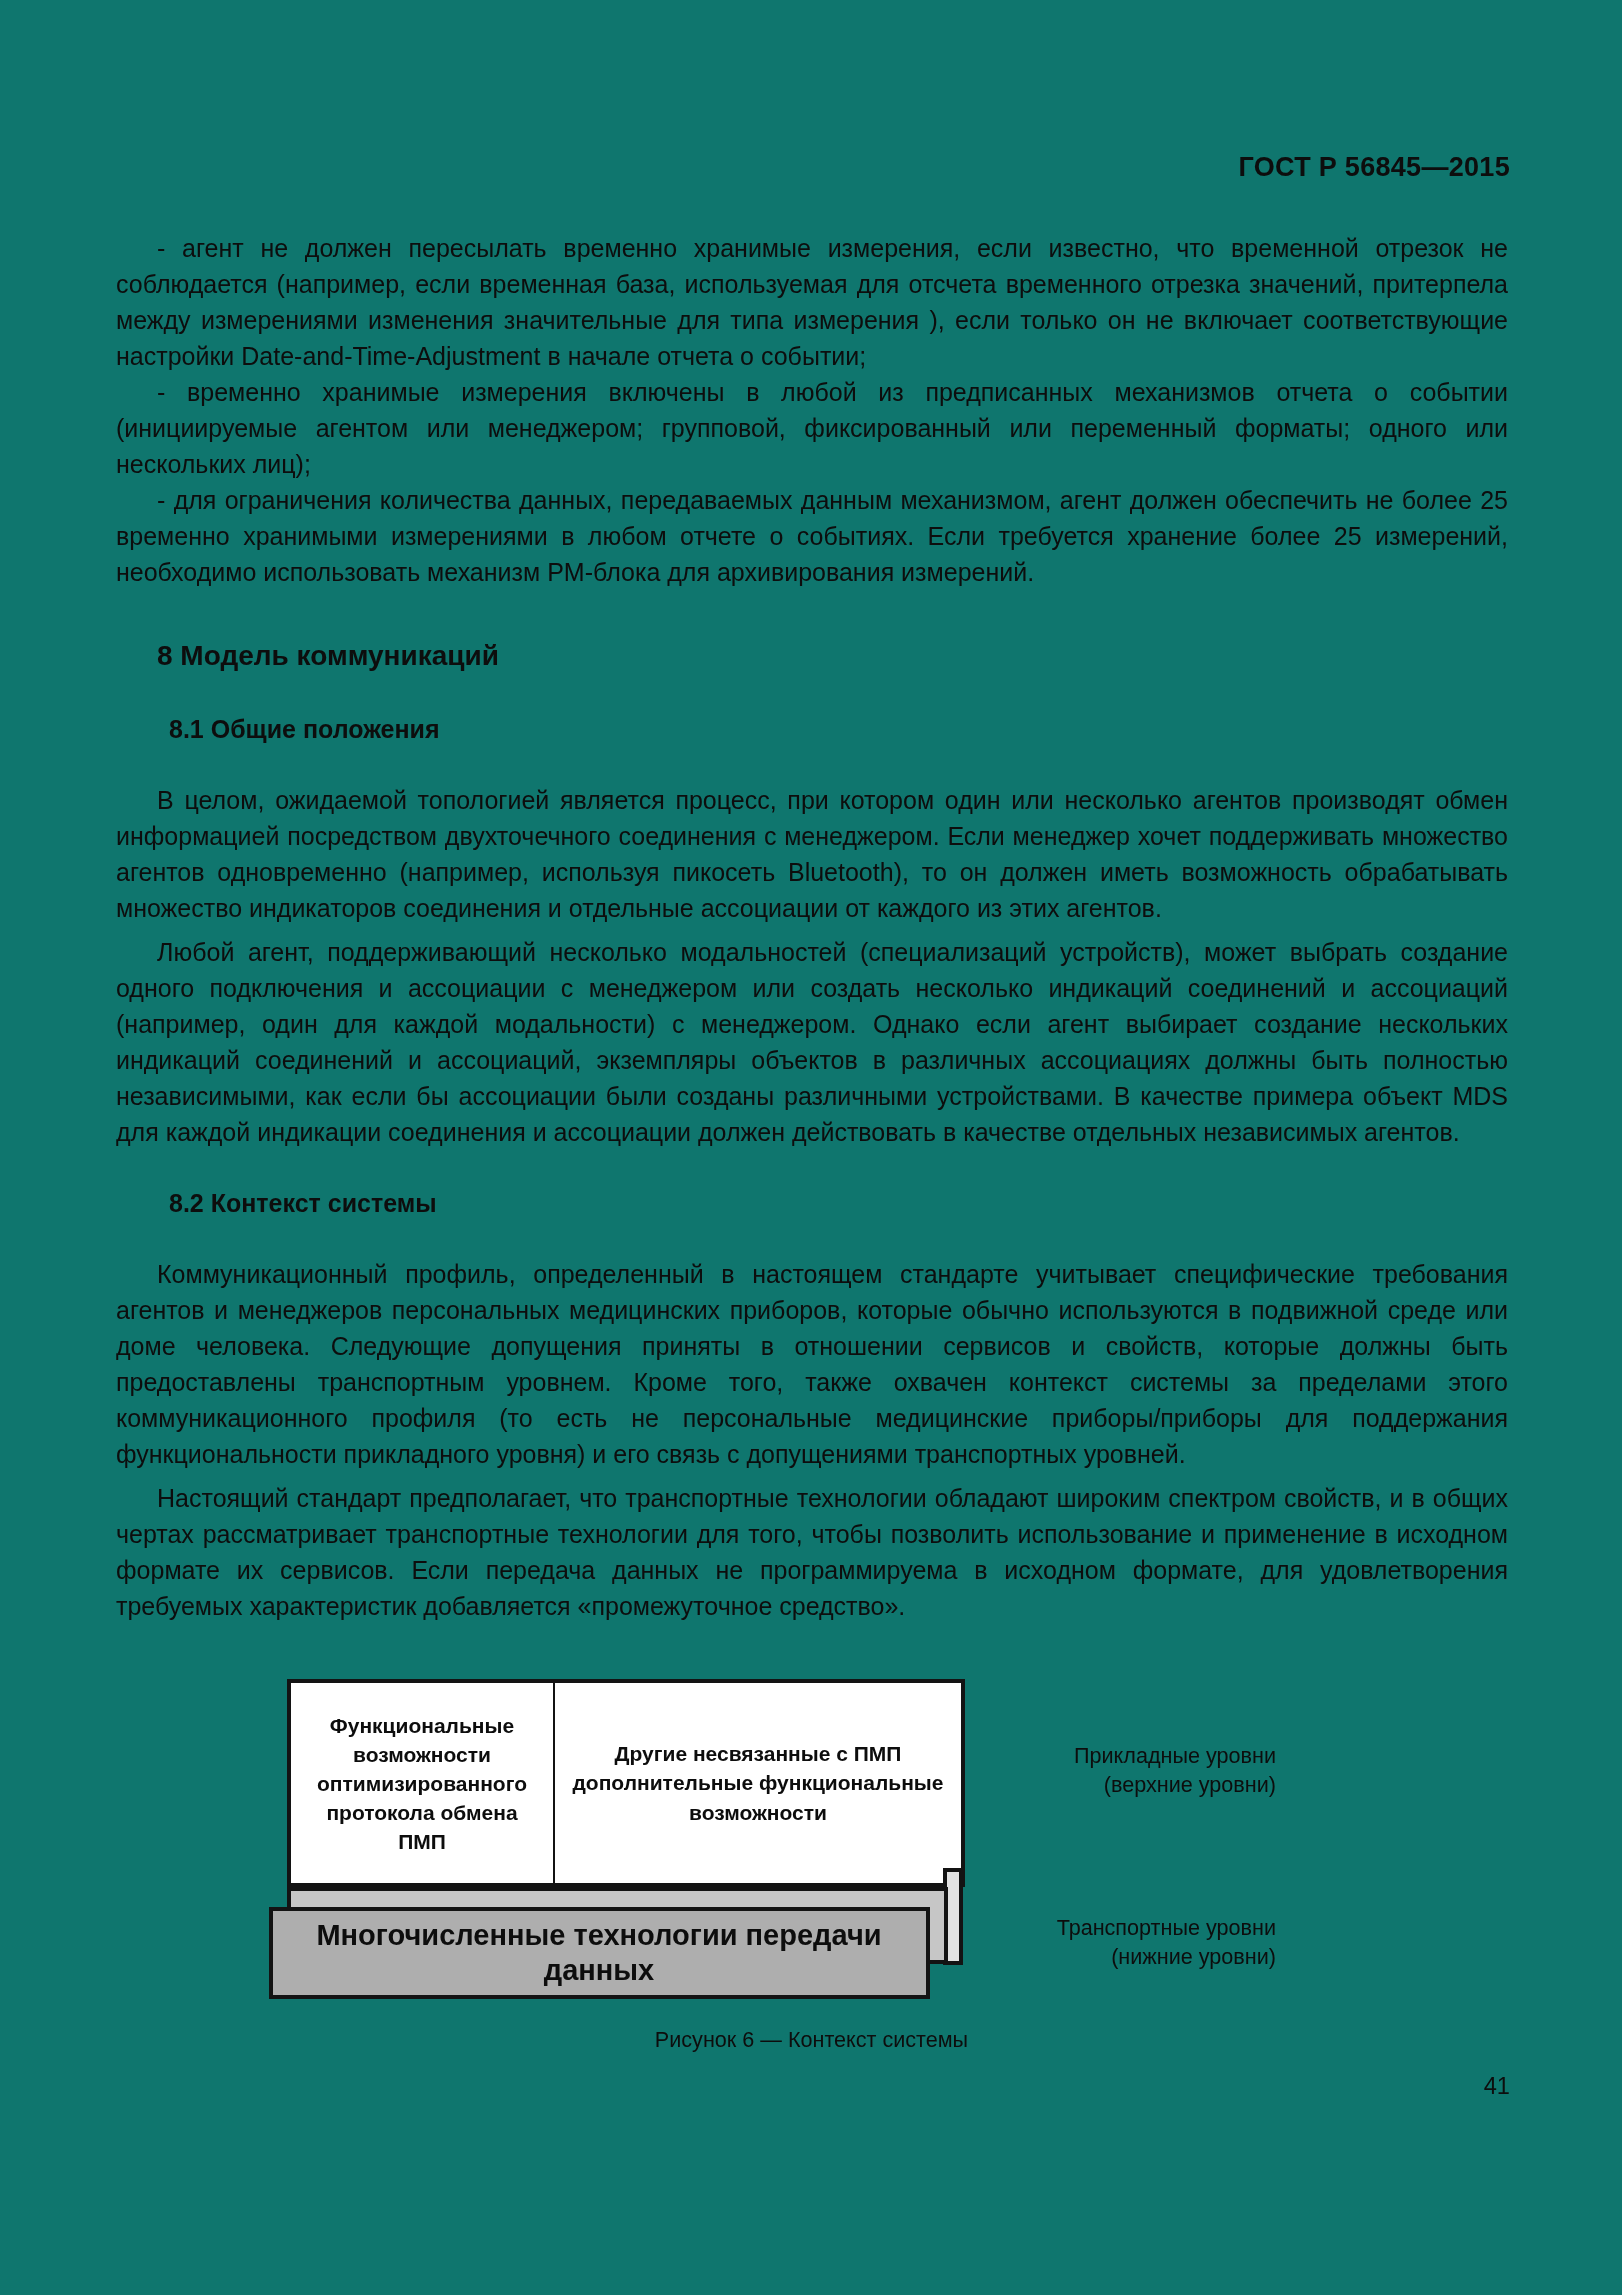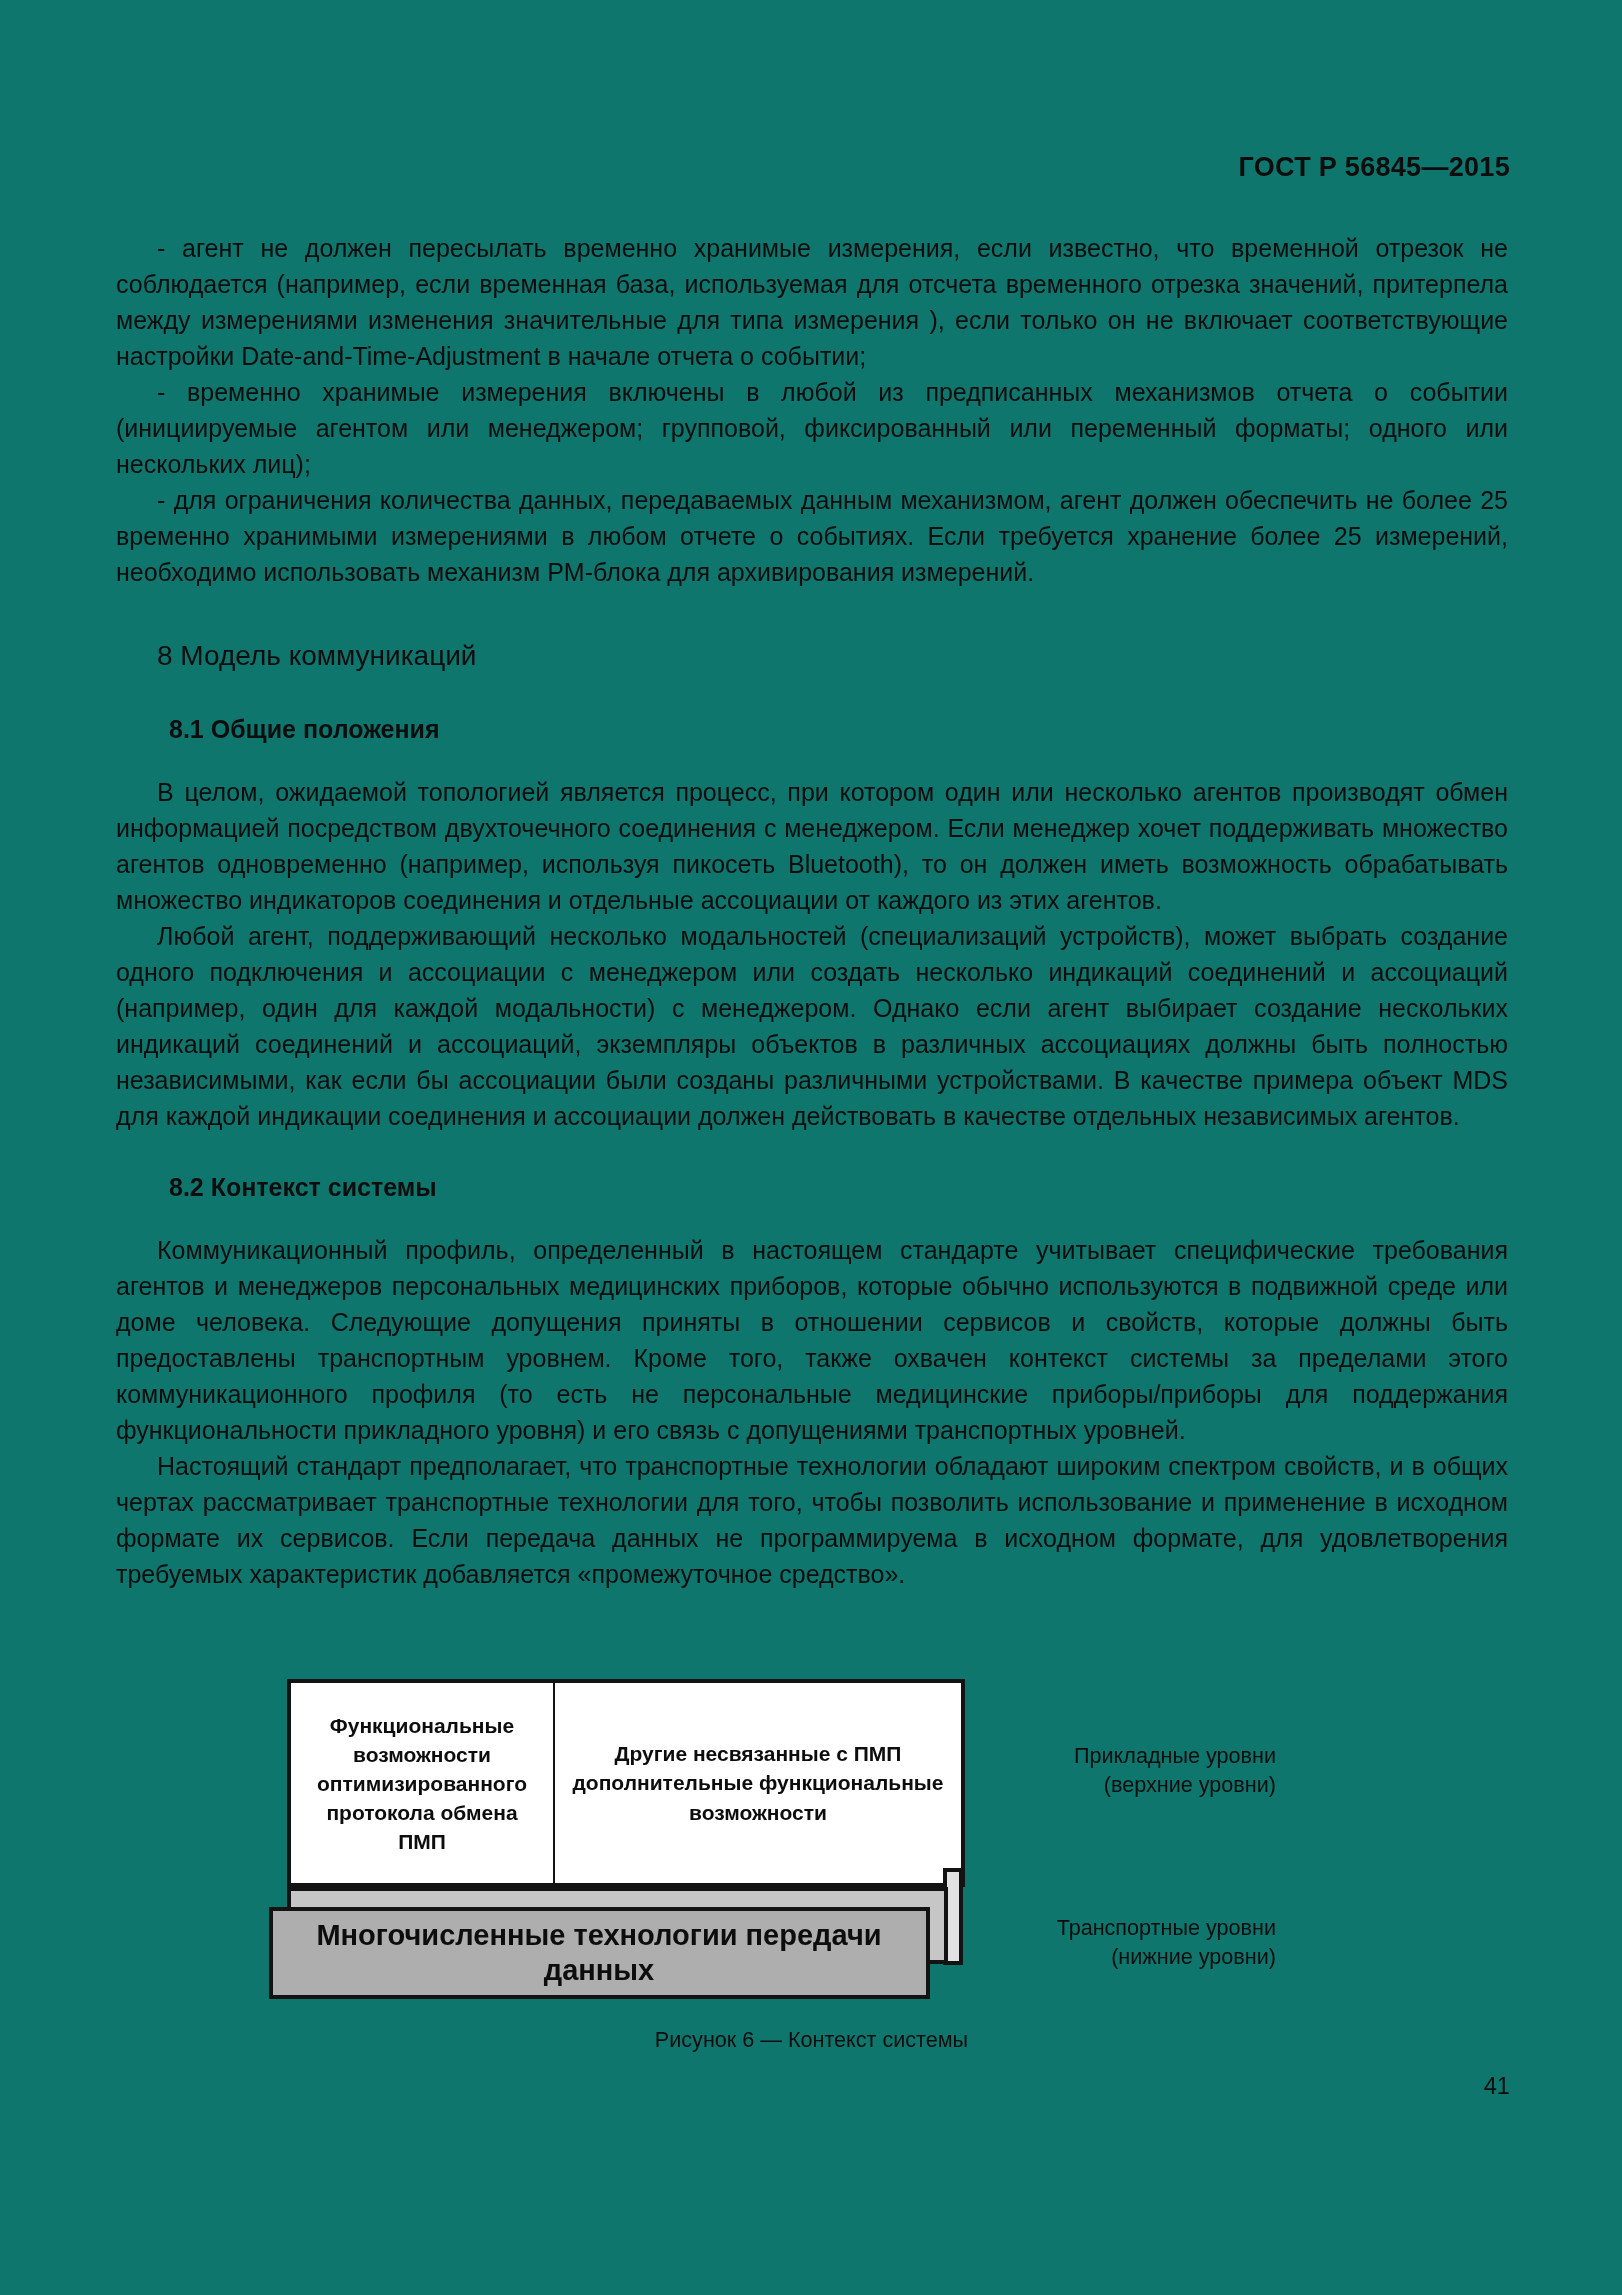--- a/index.html
+++ b/index.html
@@ -43,29 +43,30 @@
     margin: 0;
     font-size: 25px;
     line-height: 36px;
     text-align: justify;
     text-justify: inter-word;
     hyphens: none;
     text-indent: 0;
   }
   p.body.indent {
     text-indent: 41px;
+    margin-top: 8px;
   }
   p.body.dash {
     text-indent: 41px;
   }
 
   h2.sec {
     margin: 0;
     font-size: 28px;
-    font-weight: normal;
+    font-weight: bold;
     line-height: 1.2;
   }
   h3.subsec {
     margin: 12px;
     font-size: 25px;
     font-weight: bold;
     line-height: 1.2;
   }
 
   .gap-sec-before { height: 49px; }

